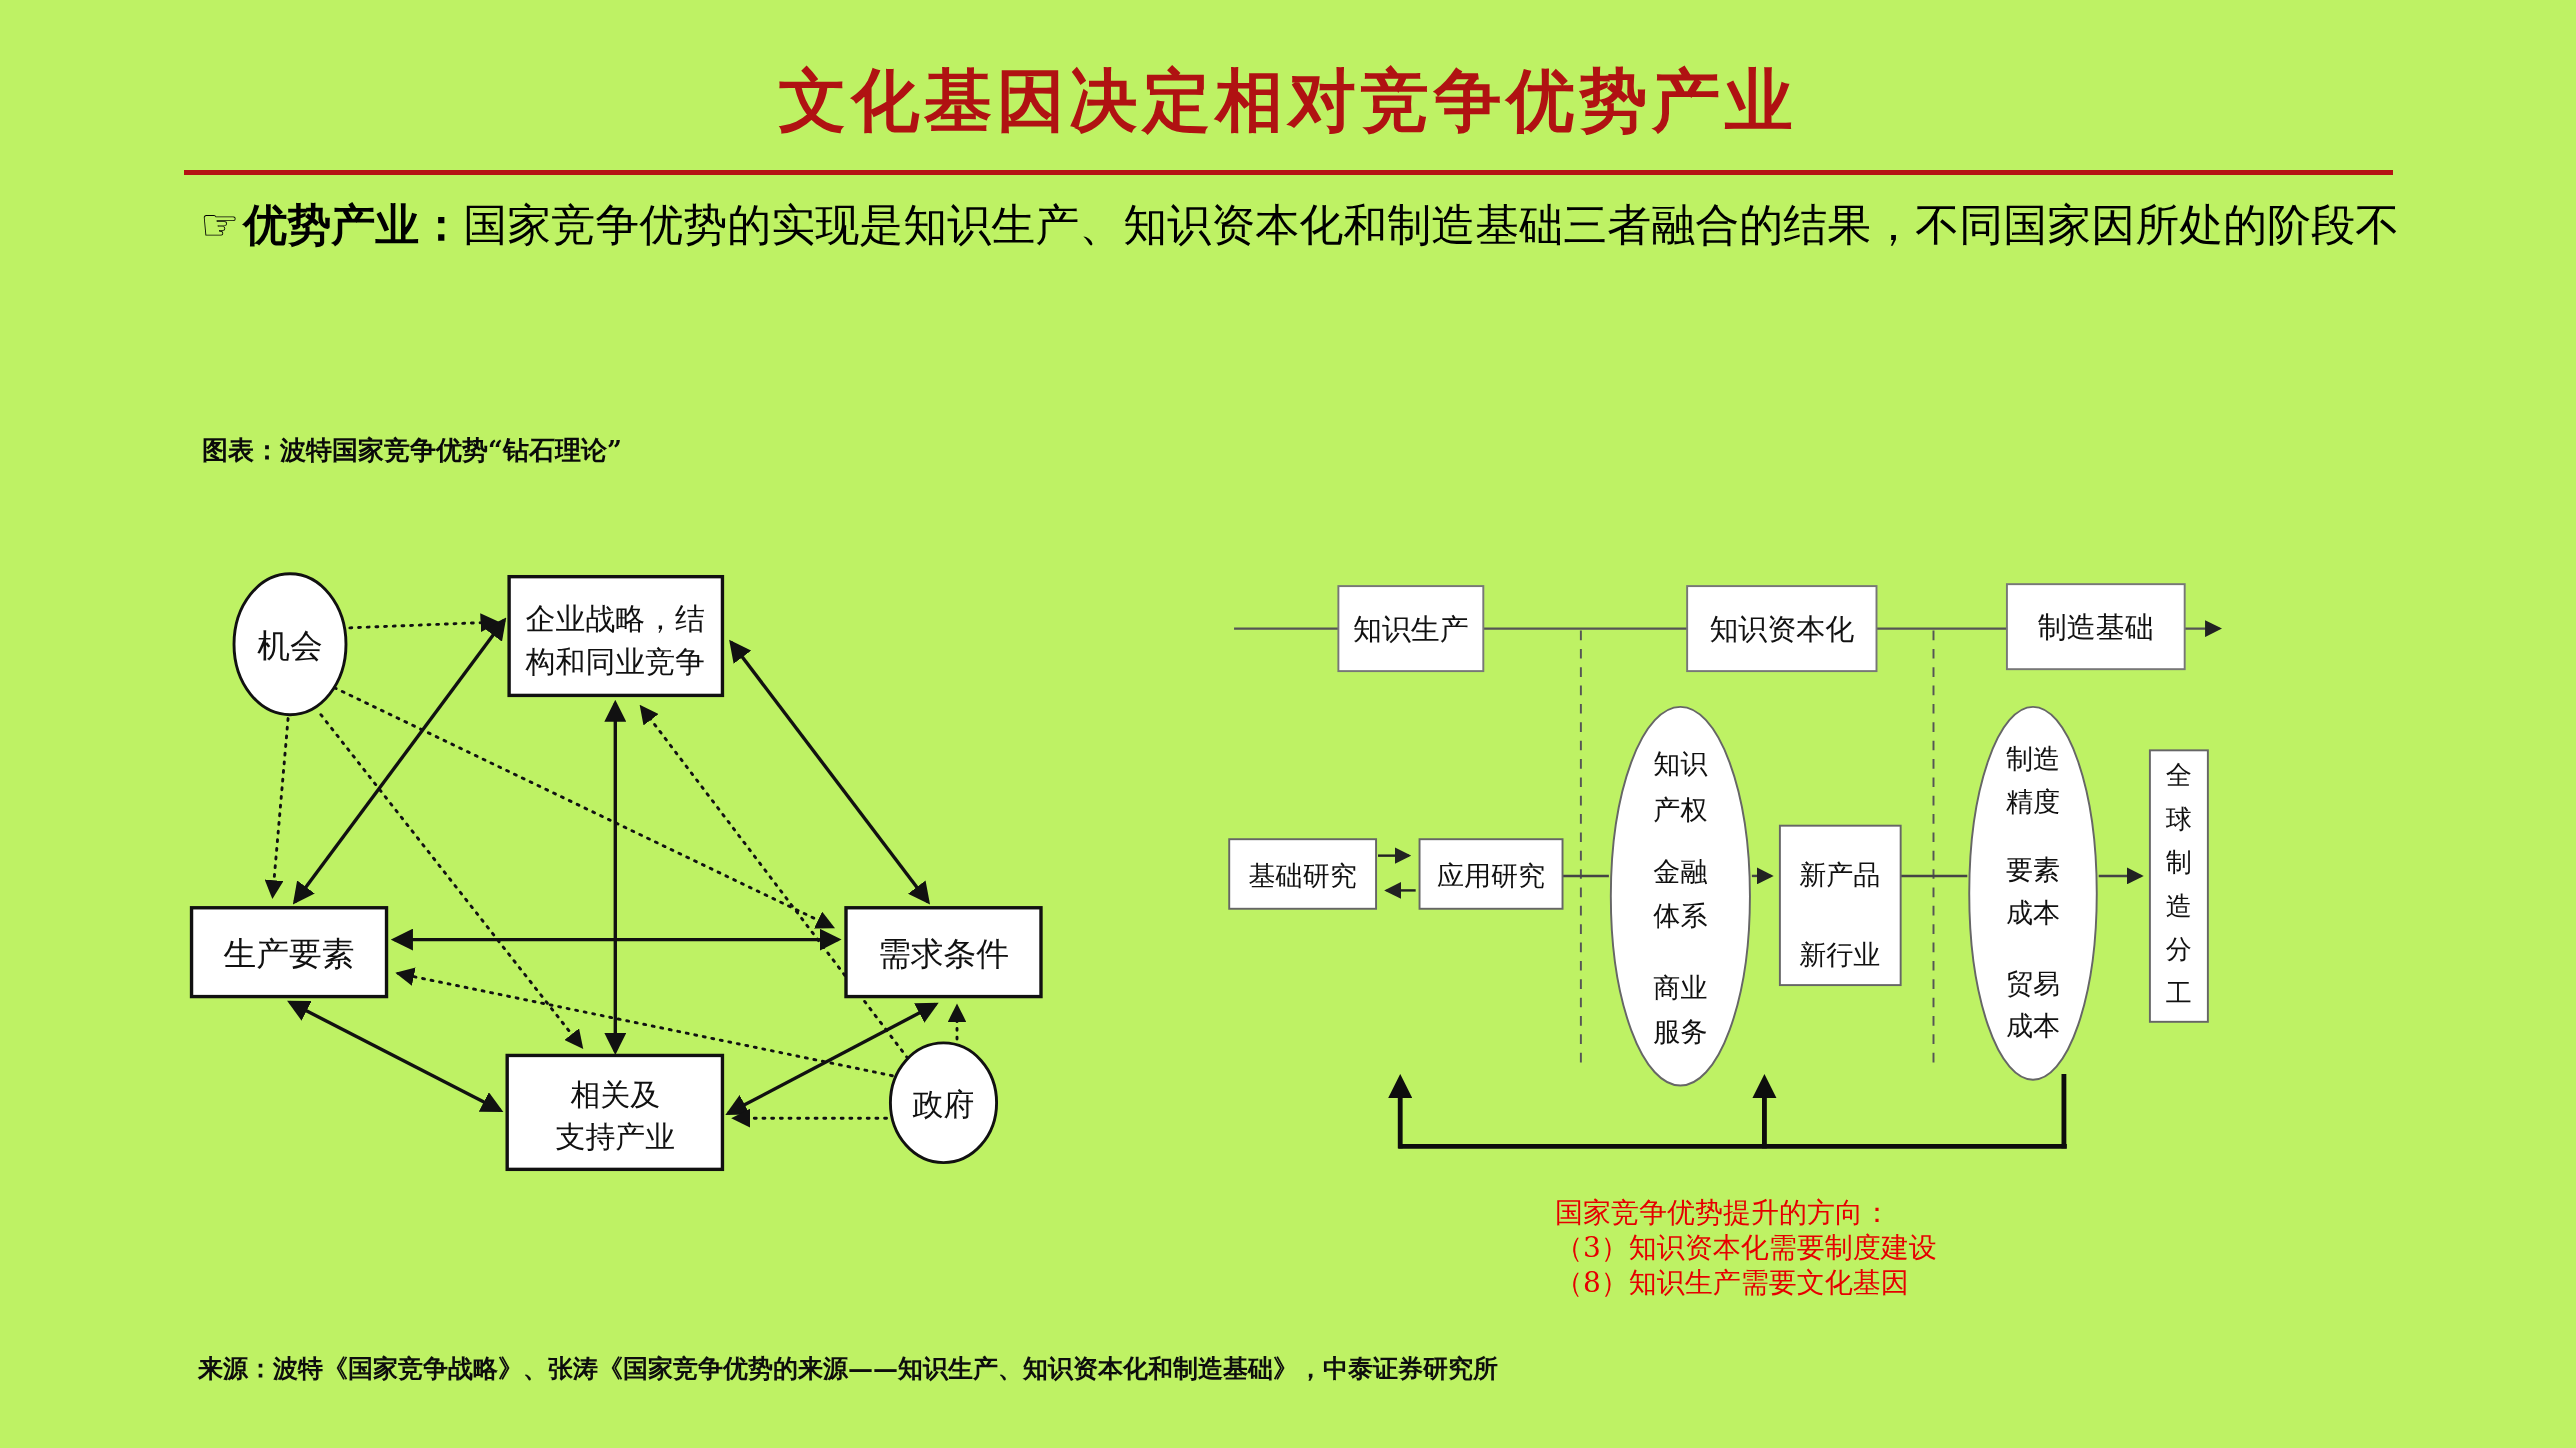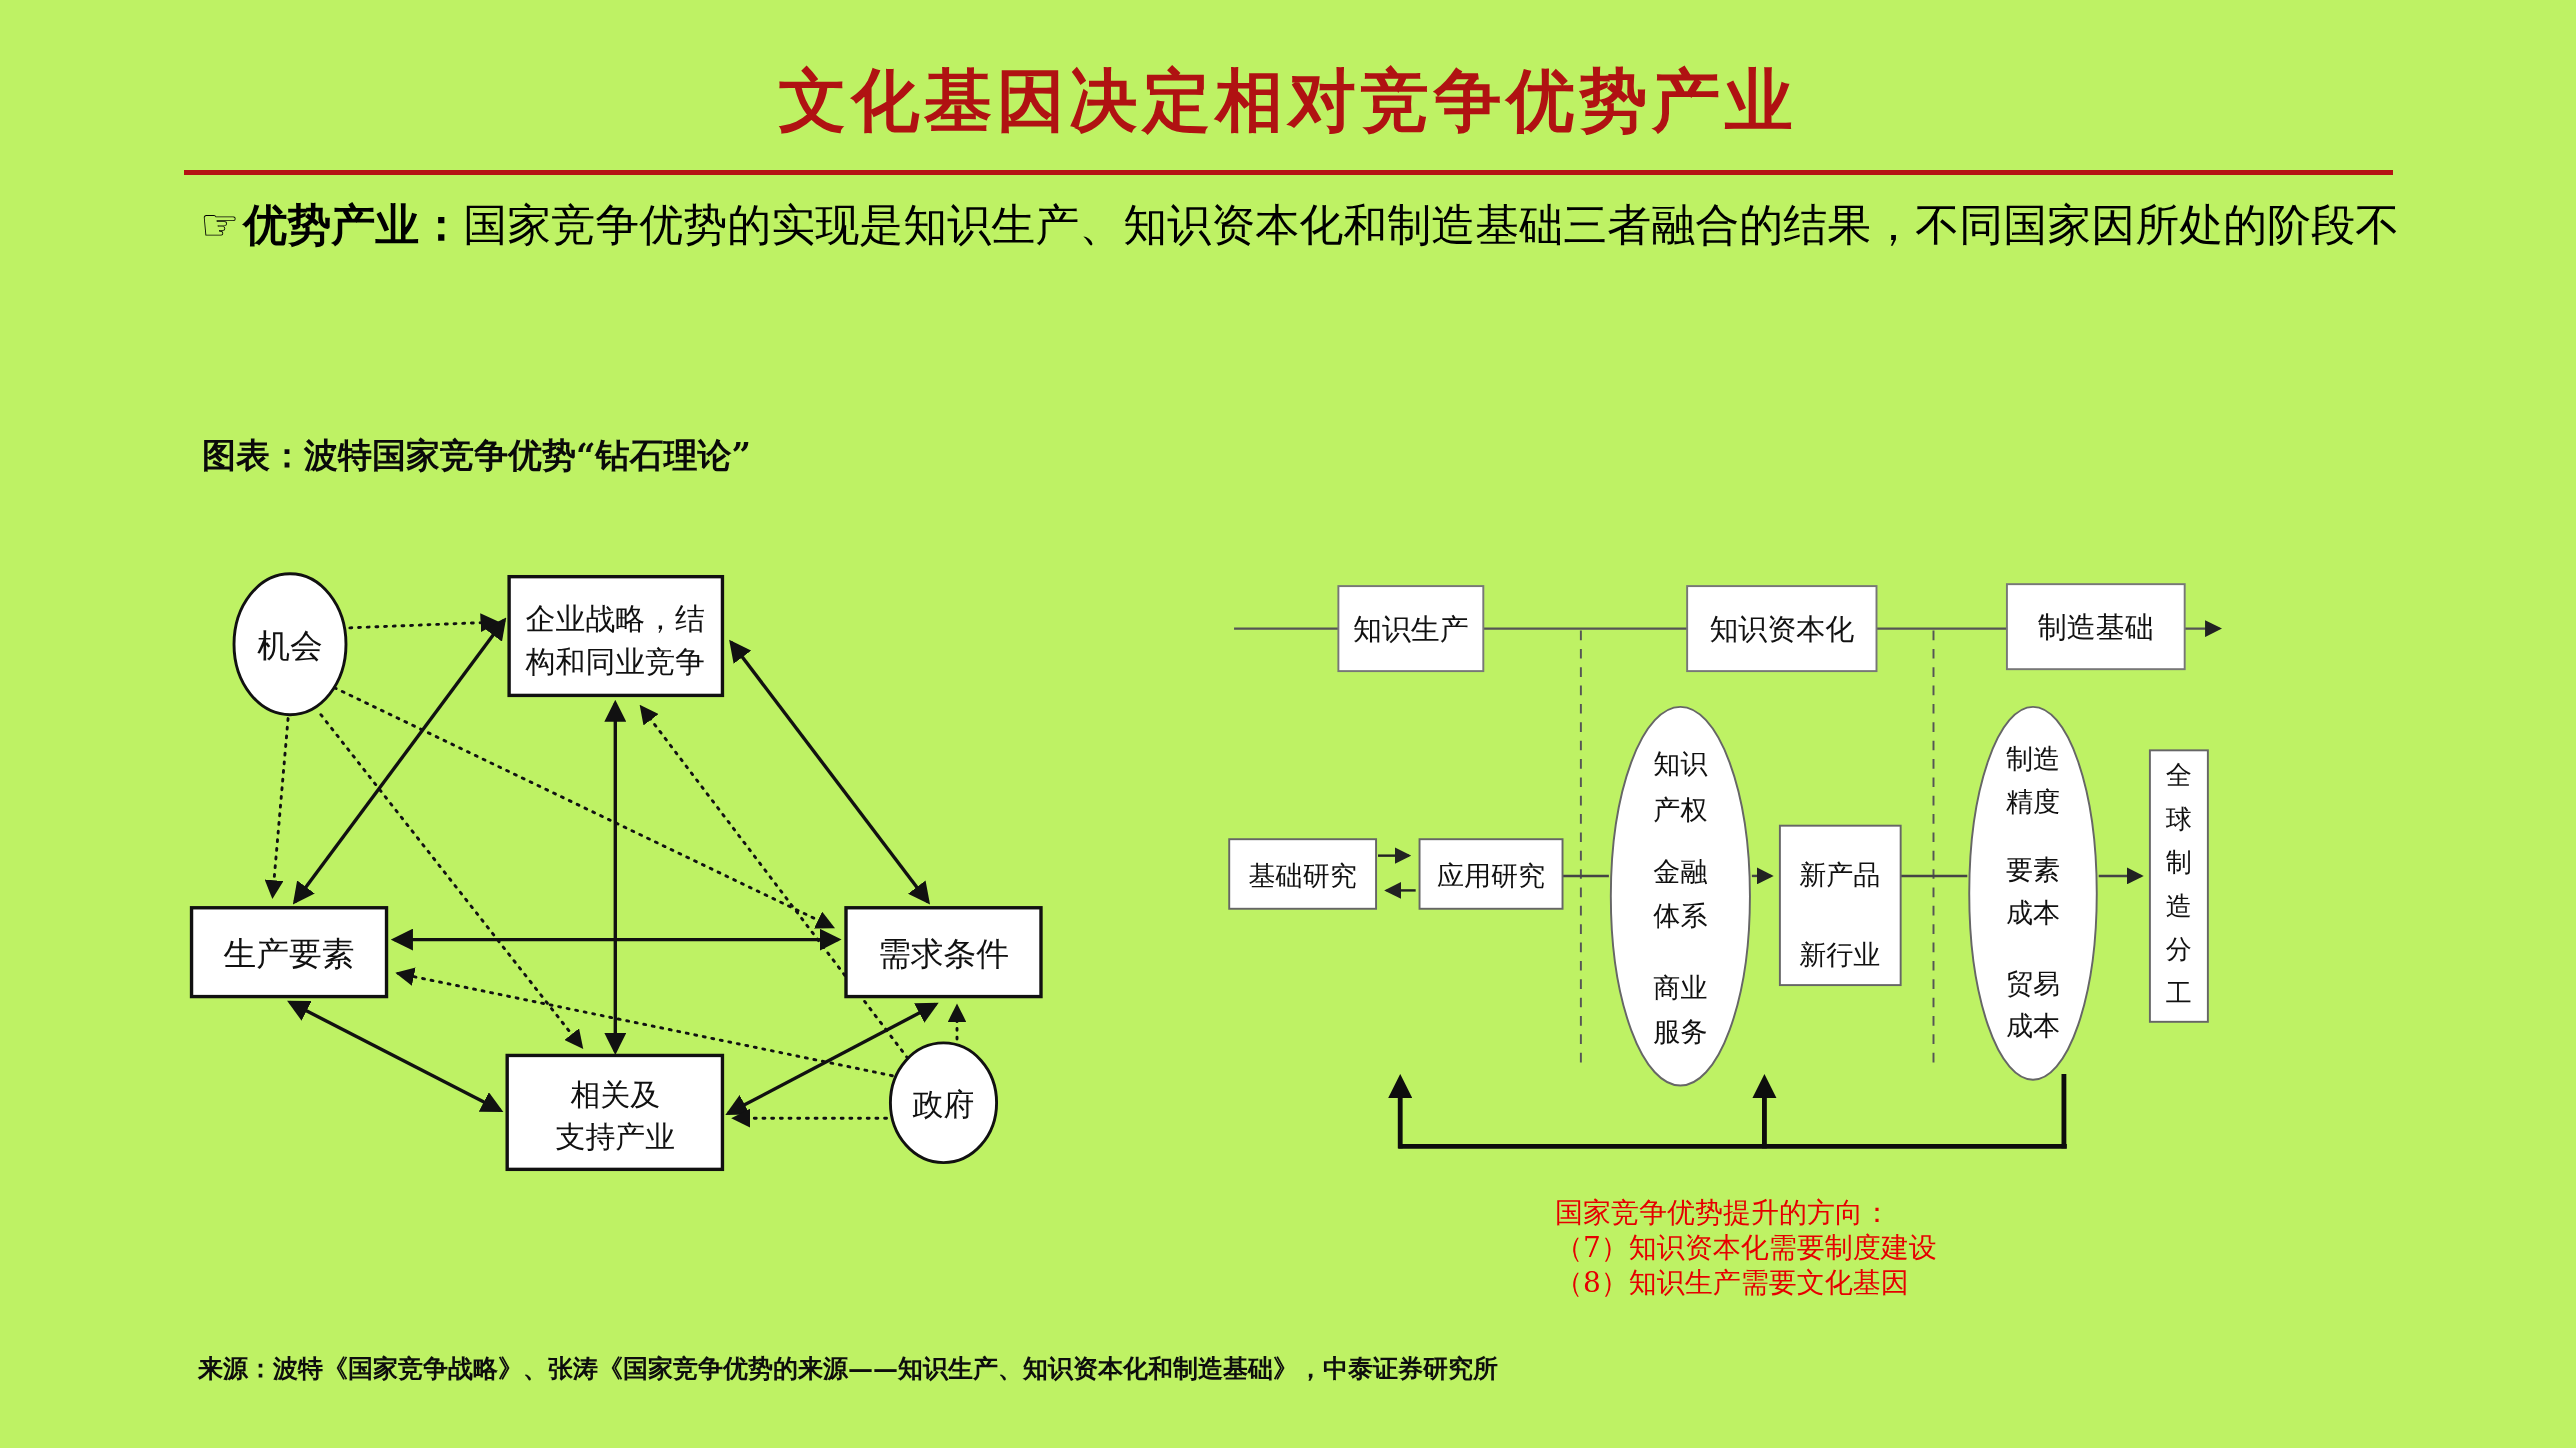--- a/index.html
+++ b/index.html
@@ -12,21 +12,21 @@
   .title{
     left:0;top:56px;width:2576px;text-align:center;
     font-size:68px;font-weight:800;letter-spacing:4.8px;color:#b01212;
   }
   .rule{left:184px;top:170px;width:2209px;height:4.8px;background:#b41414;}
   
   .intro{left:200px;top:199px;width:2222px;font-size:44px;line-height:51px;color:#000;}
   .intro .lead{font-weight:800;}
   .intro .hand{font-weight:400;margin-right:3.9px;}
   
-  .caption{font-size:34px;font-weight:800;color:#0a0a0a;text-align:center;}
+  .caption{font-size:26px;font-weight:800;color:#0a0a0a;text-align:center;}
   .caption.left{left:202px;top:433px;}
   .caption.right{left:1239px;top:433px;}
   
   .note{left:1555px;top:1195px;font-size:28px;line-height:35px;font-weight:400;color:#e60000;}
   
   .footer{left:198px;top:1352px;font-size:25px;font-weight:700;color:#0d0d0d;}
   
   .watermark{left:2181px;top:1329px;font-size:70px;font-weight:900;color:#0a0a0a;
     font-family:"DejaVu Sans", sans-serif;letter-spacing:1px;}
   svg{position:absolute;overflow:visible;}
@@ -189,21 +189,21 @@
     <g stroke="#0d0d0d" stroke-width="5" fill="none">
       <line x1="1448" y1="1187" x2="2140" y2="1187"></line>
       <line x1="1450" y1="1189" x2="1450" y2="1122" marker-end="url(#ahbig)"></line>
       <line x1="1827" y1="1189" x2="1827" y2="1122" marker-end="url(#ahbig)"></line>
       <line x1="2137" y1="1189" x2="2137" y2="1112"></line>
     </g>
   </svg>
 
   <div class="abs note">
     <div>国家竞争优势提升的方向：</div>
-    <div>（7）知识资本化需要制度建设</div>
+    <div>（3）知识资本化需要制度建设</div>
     <div>（8）知识生产需要文化基因</div>
   </div>
 
   <div class="abs footer">来源：波特《国家竞争战略》、张涛《国家竞争优势的来源——知识生产、知识资本化和制造基础》，中泰证券研究所</div>
 
 
 </div>
 
 
 </body></html>

